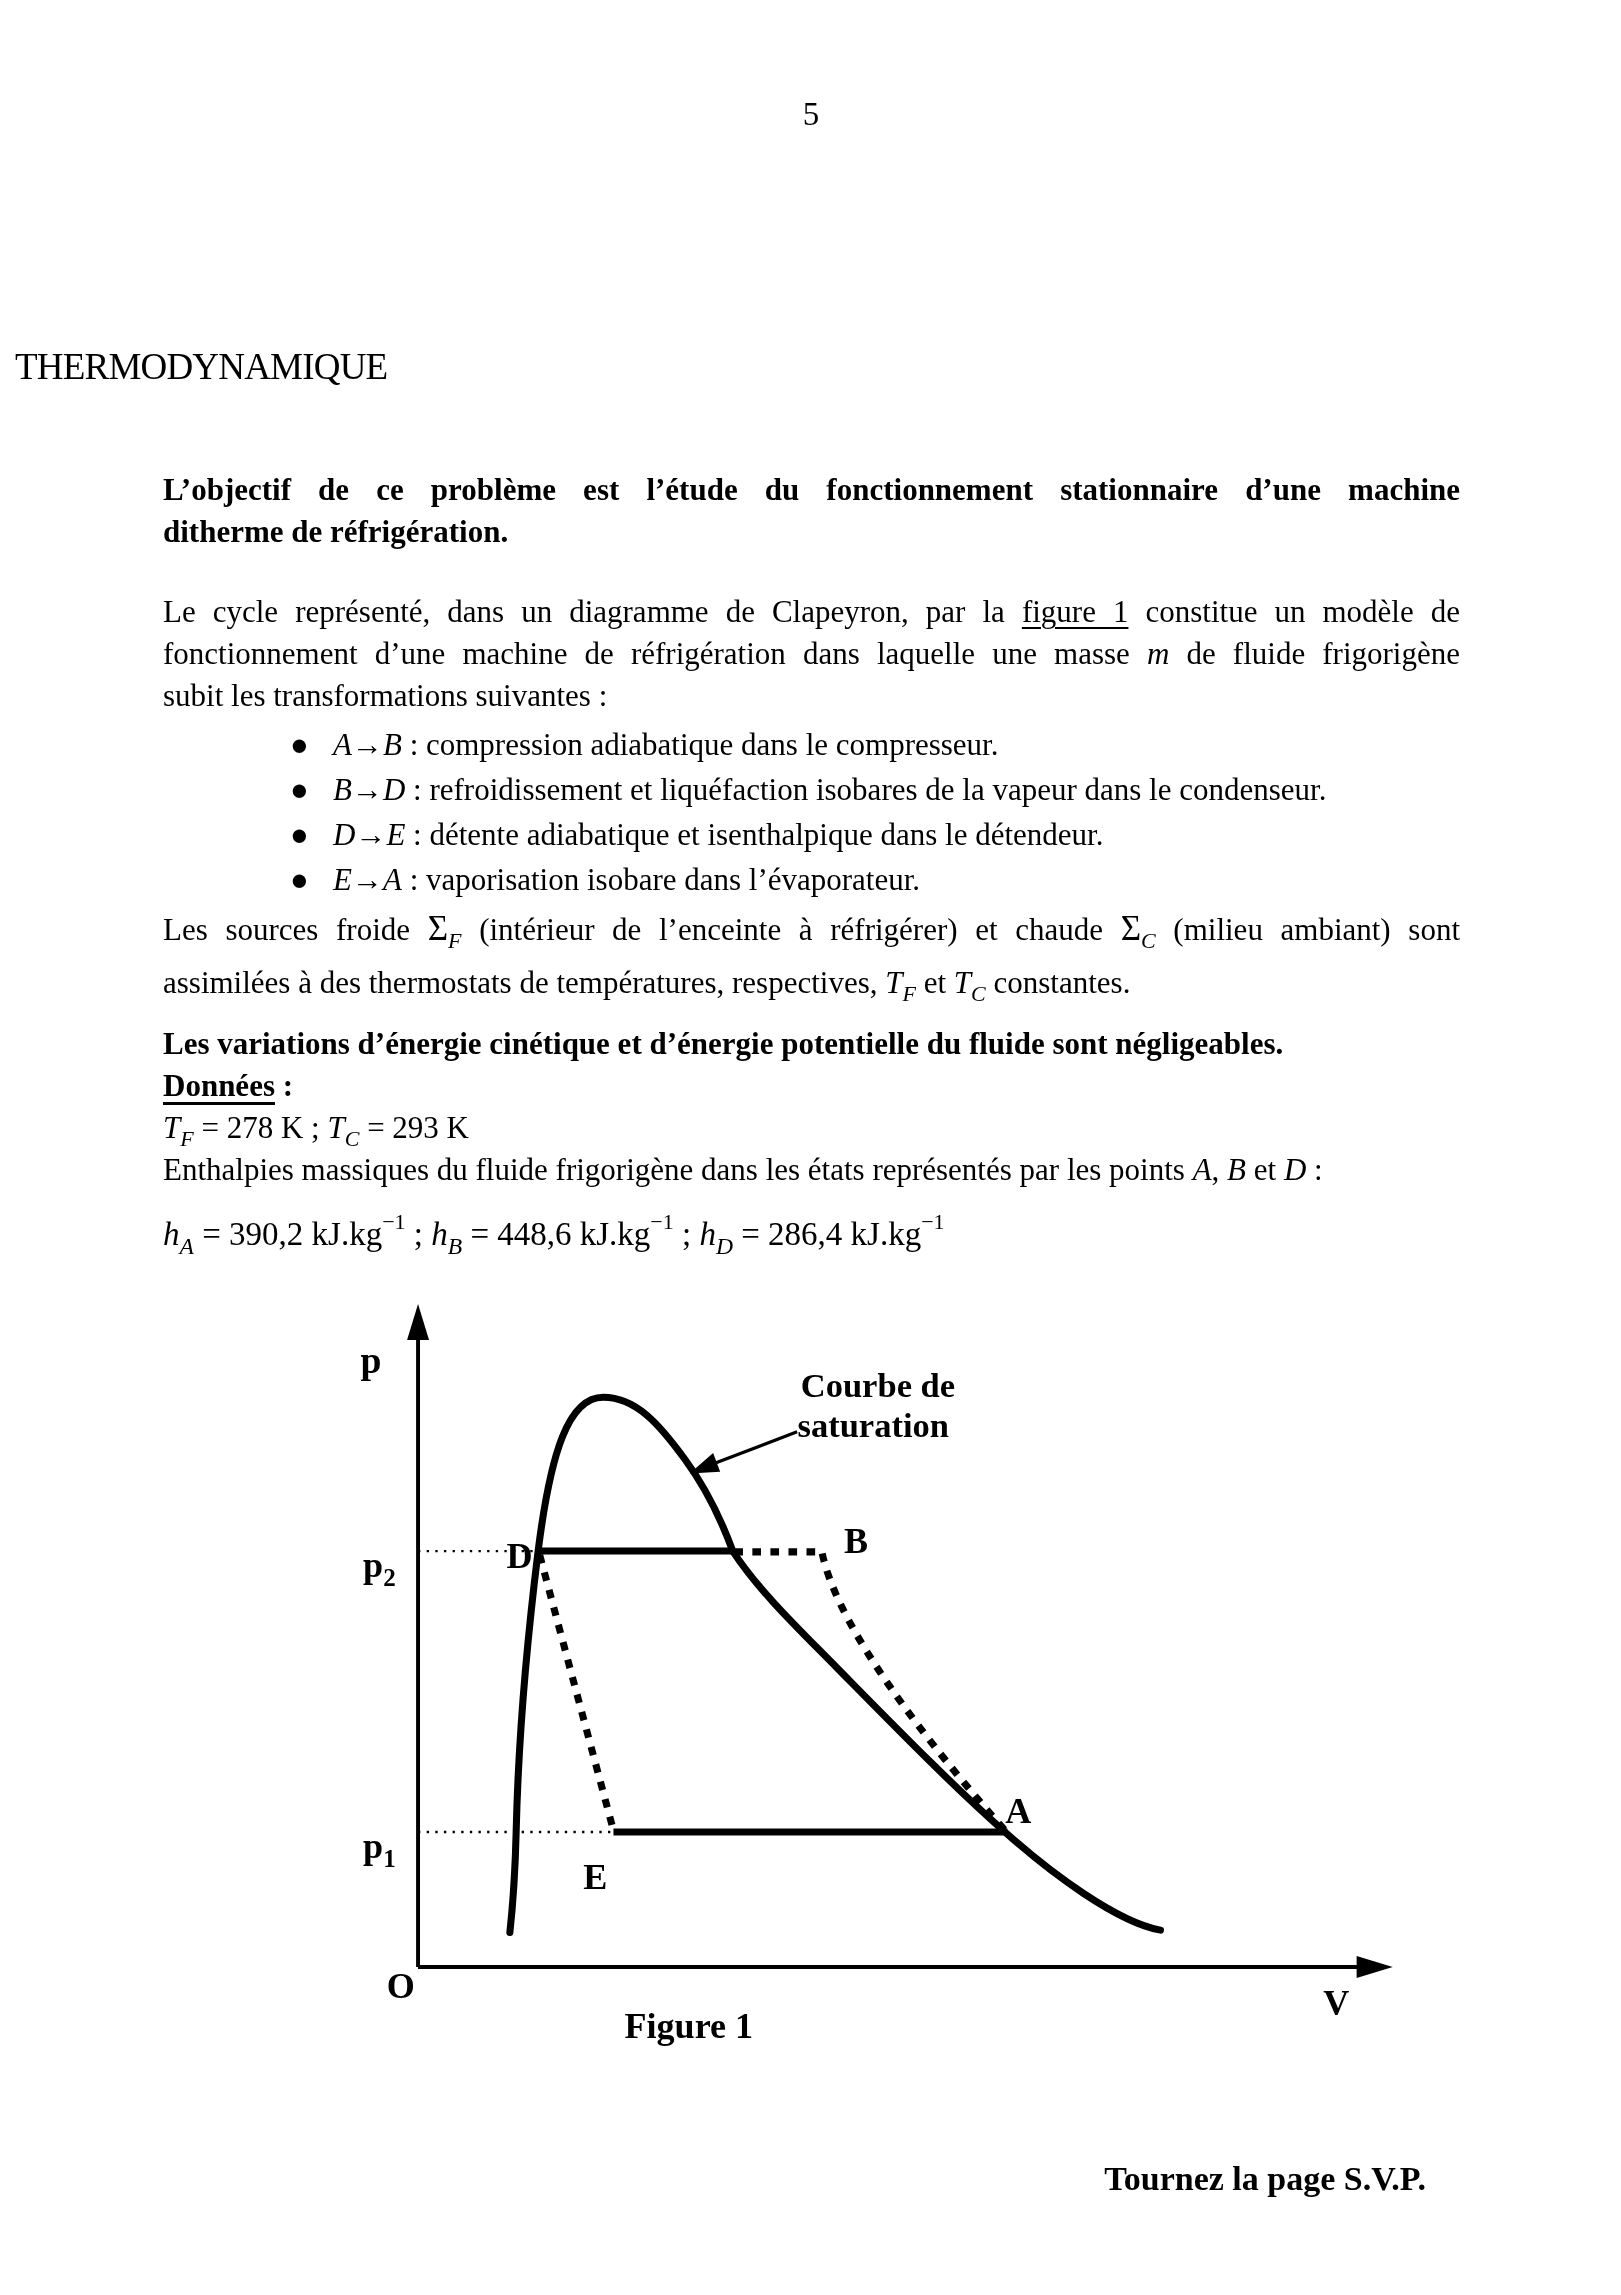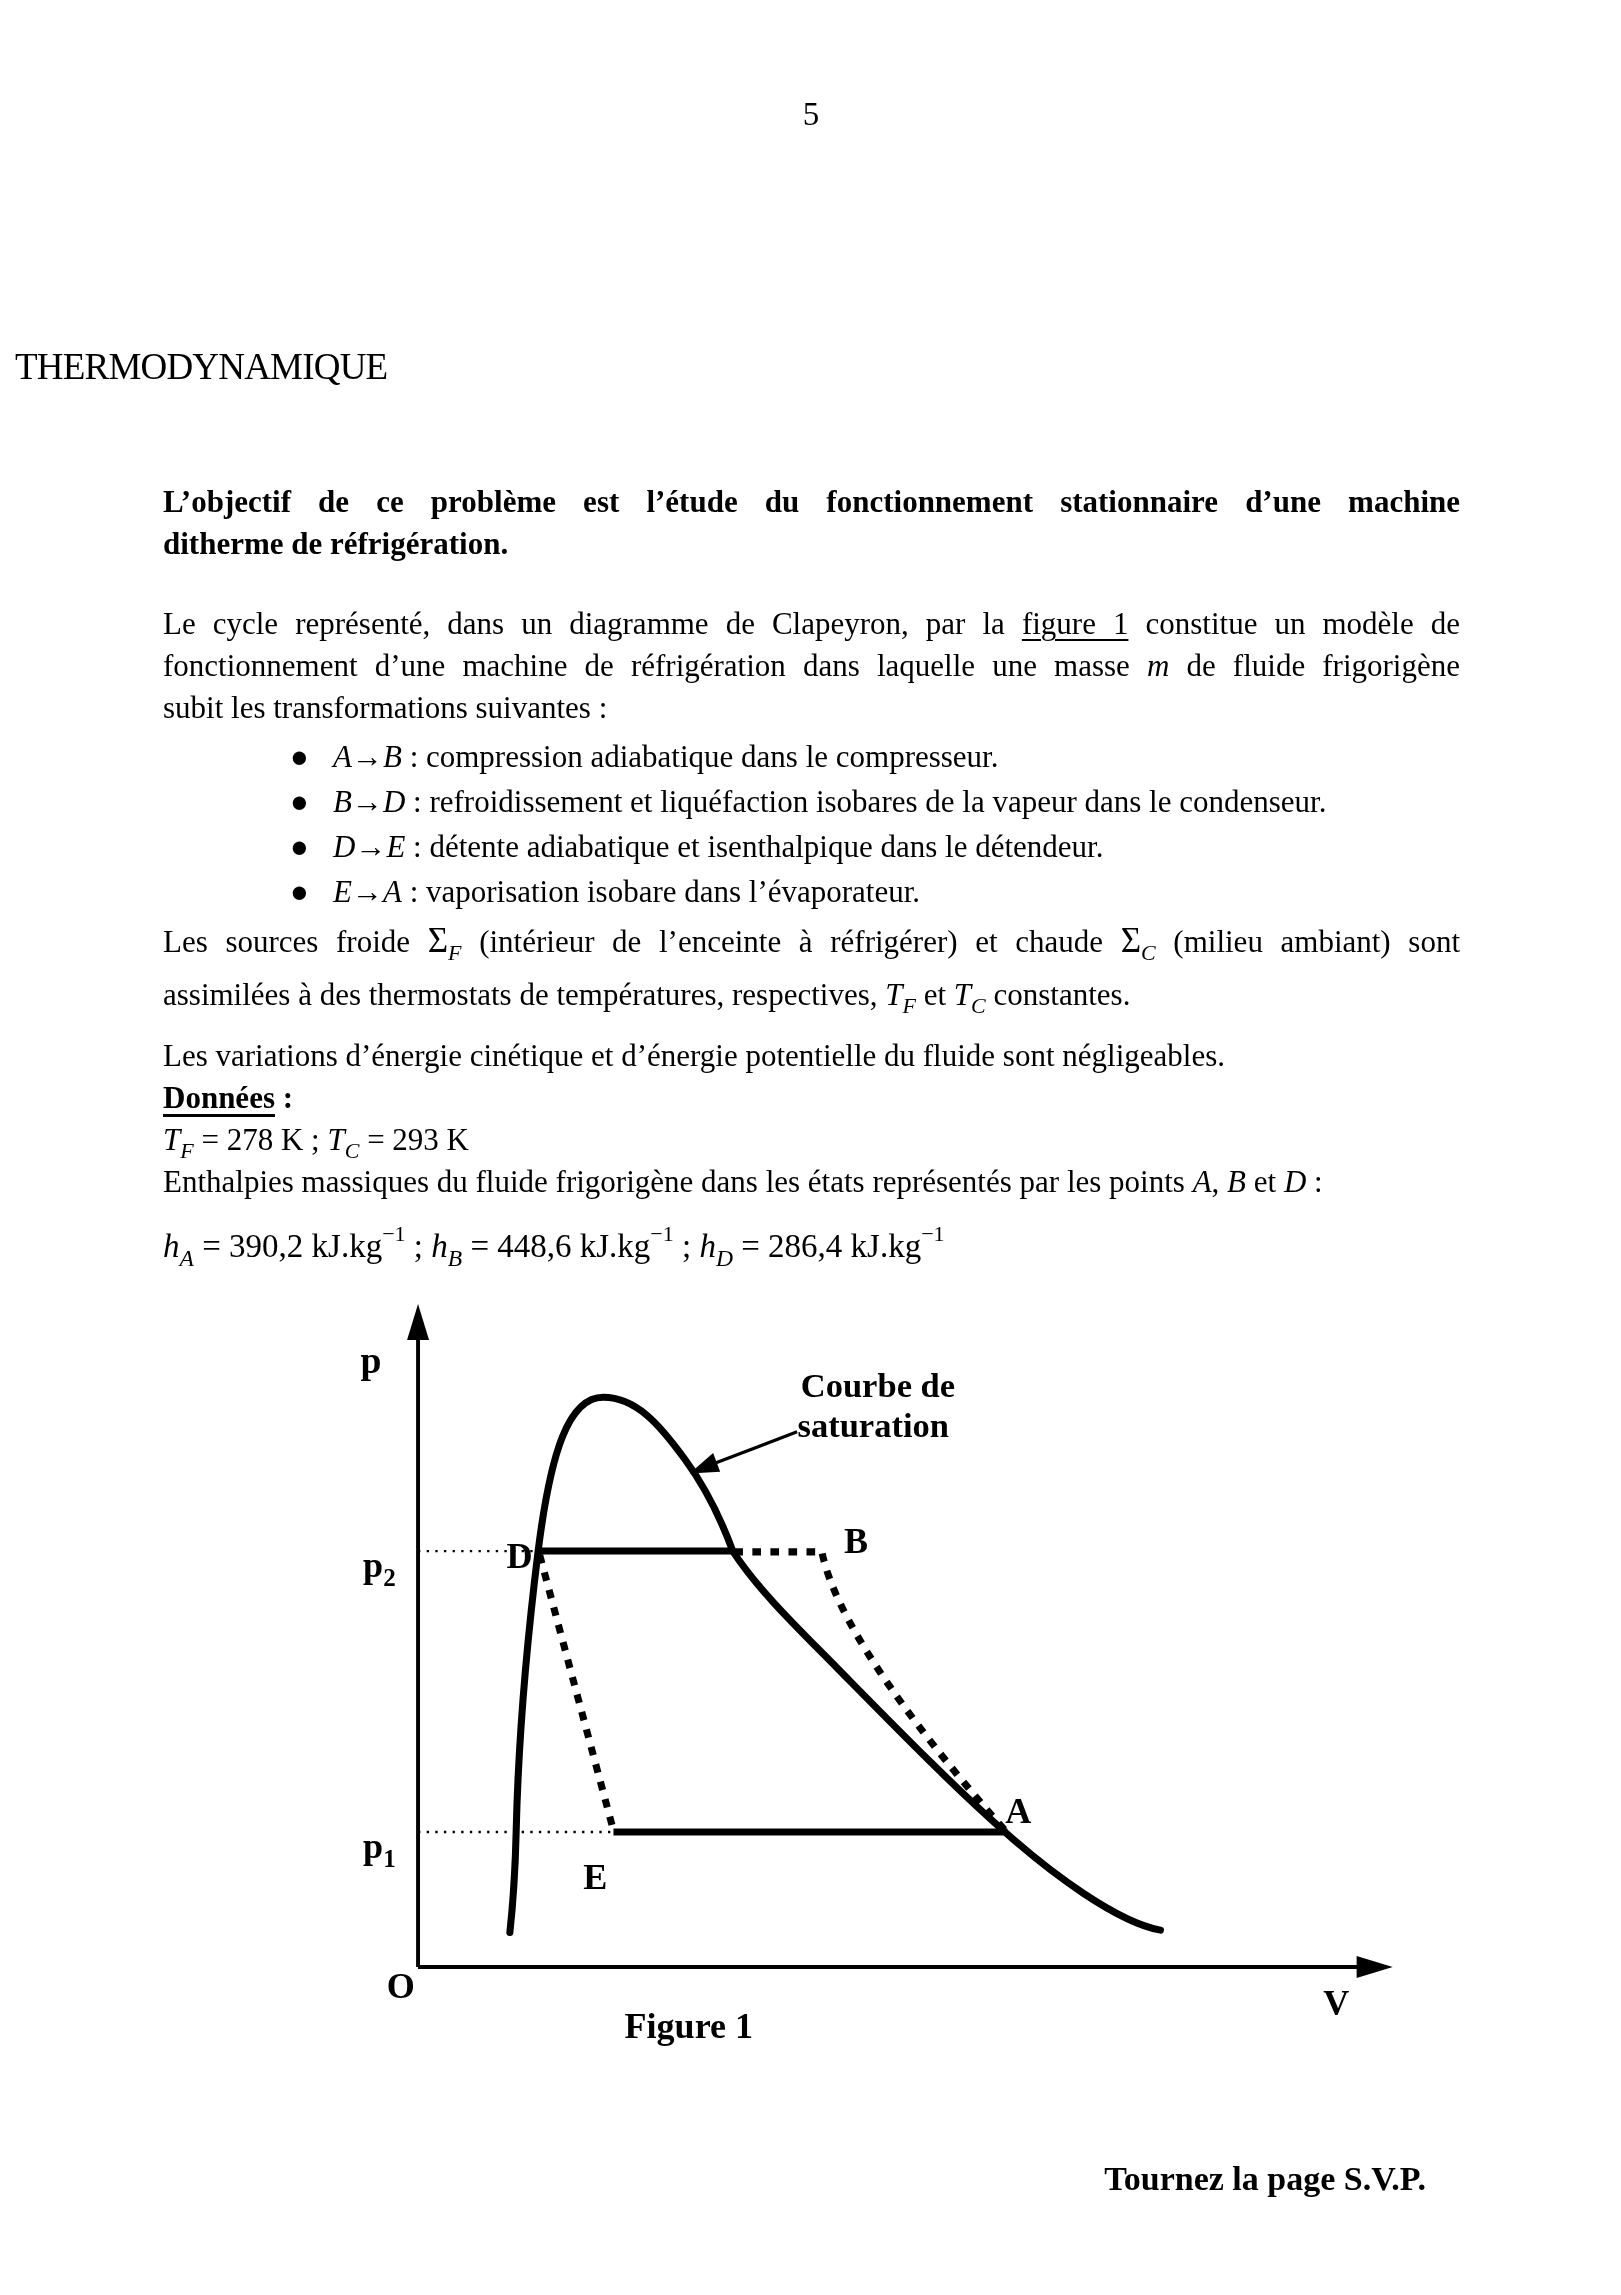--- a/index.html
+++ b/index.html
@@ -17,28 +17,28 @@
     text-align:left; font-size:37px; font-weight:normal; letter-spacing:-0.8px;
   }
   .body-text {
     position:absolute; left:163px; top:469px; width:1297px;
     font-size:31px; line-height:42px;
   }
   .jline { text-align:justify; text-align-last:justify; }
   .bold { font-weight:bold; }
   .it { font-style:italic; }
   .figref { text-decoration:underline; text-decoration-thickness:2.4px; text-underline-offset:4.7px; }
-  .gap-after-intro { margin-bottom:38px;margin-top:12px; }
+  .gap-after-intro { margin-bottom:38px; }
   .bullets { margin-top:4.7px; }
   .bullet-row { position:relative; padding-left:170px; line-height:45px; }
   .bullet-dot { position:absolute; left:127px; top:0; }
   .sources-para { line-height:53px; }
   .sigma { font-size:35px; }
   sub.var { font-size:22px; font-style:italic; vertical-align:-7.9px; line-height:0; }
-  .negligible-line { margin-top:14px; }
+  .negligible-line { margin-top:14px;font-weight:bold; }
   .donnees-head { text-decoration:underline; text-decoration-thickness:3.1px; text-underline-offset:5.5px; }
   .equation-line { margin-top:19px; font-size:33px; line-height:49px; white-space:nowrap; }
   .equation-line sub.var { font-size:23.6px; vertical-align:-9.4px; }
   sup.exp { font-size:22px; vertical-align:15.7px; line-height:0; }
   .figure-svg { position:absolute; left:338px; top:1280px; }
   .figure-svg text {
     font-family:"Liberation Serif","DejaVu Serif",serif;
     font-weight:bold; fill:#000;
   }
   .footer-text {

